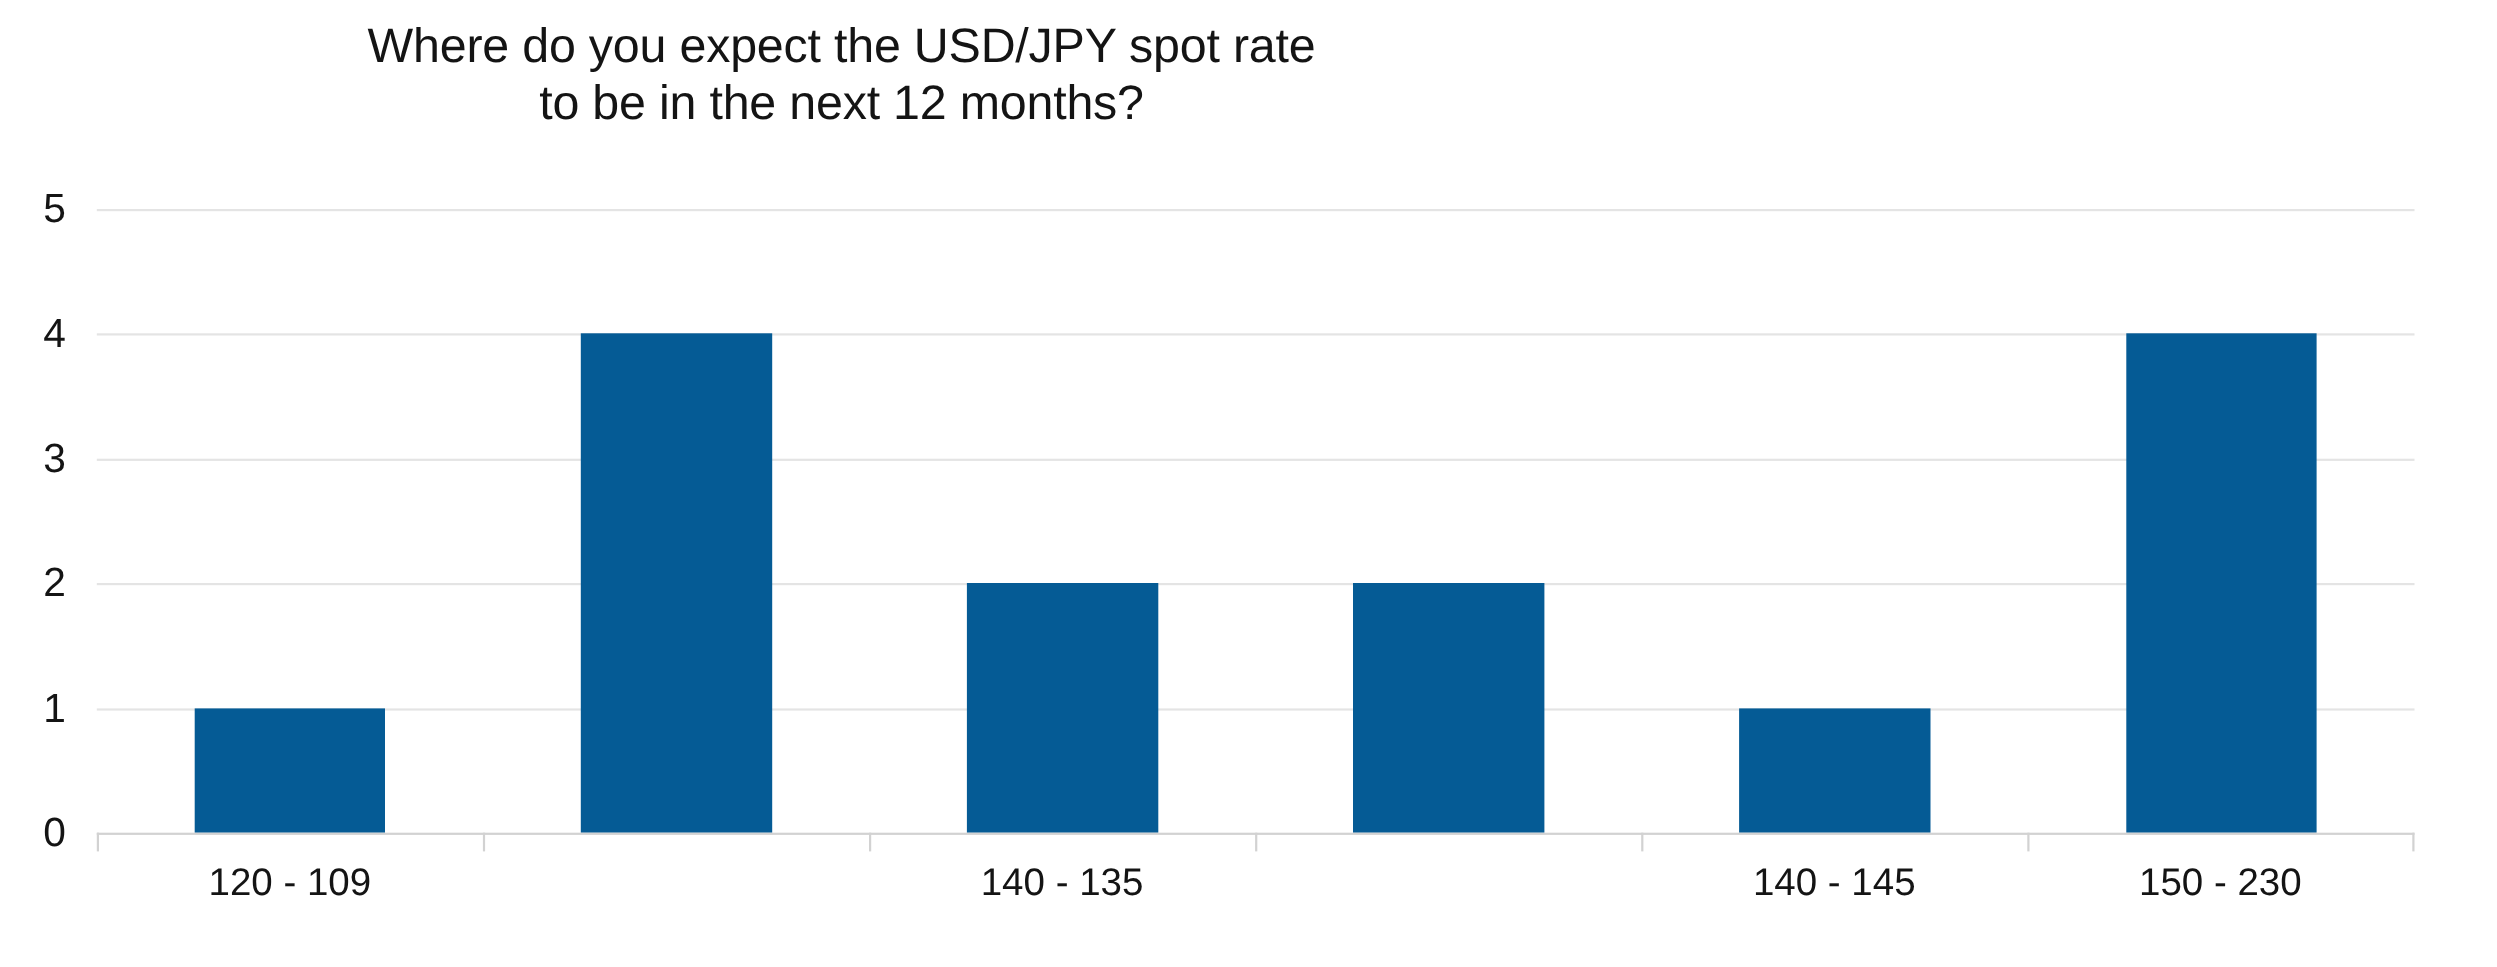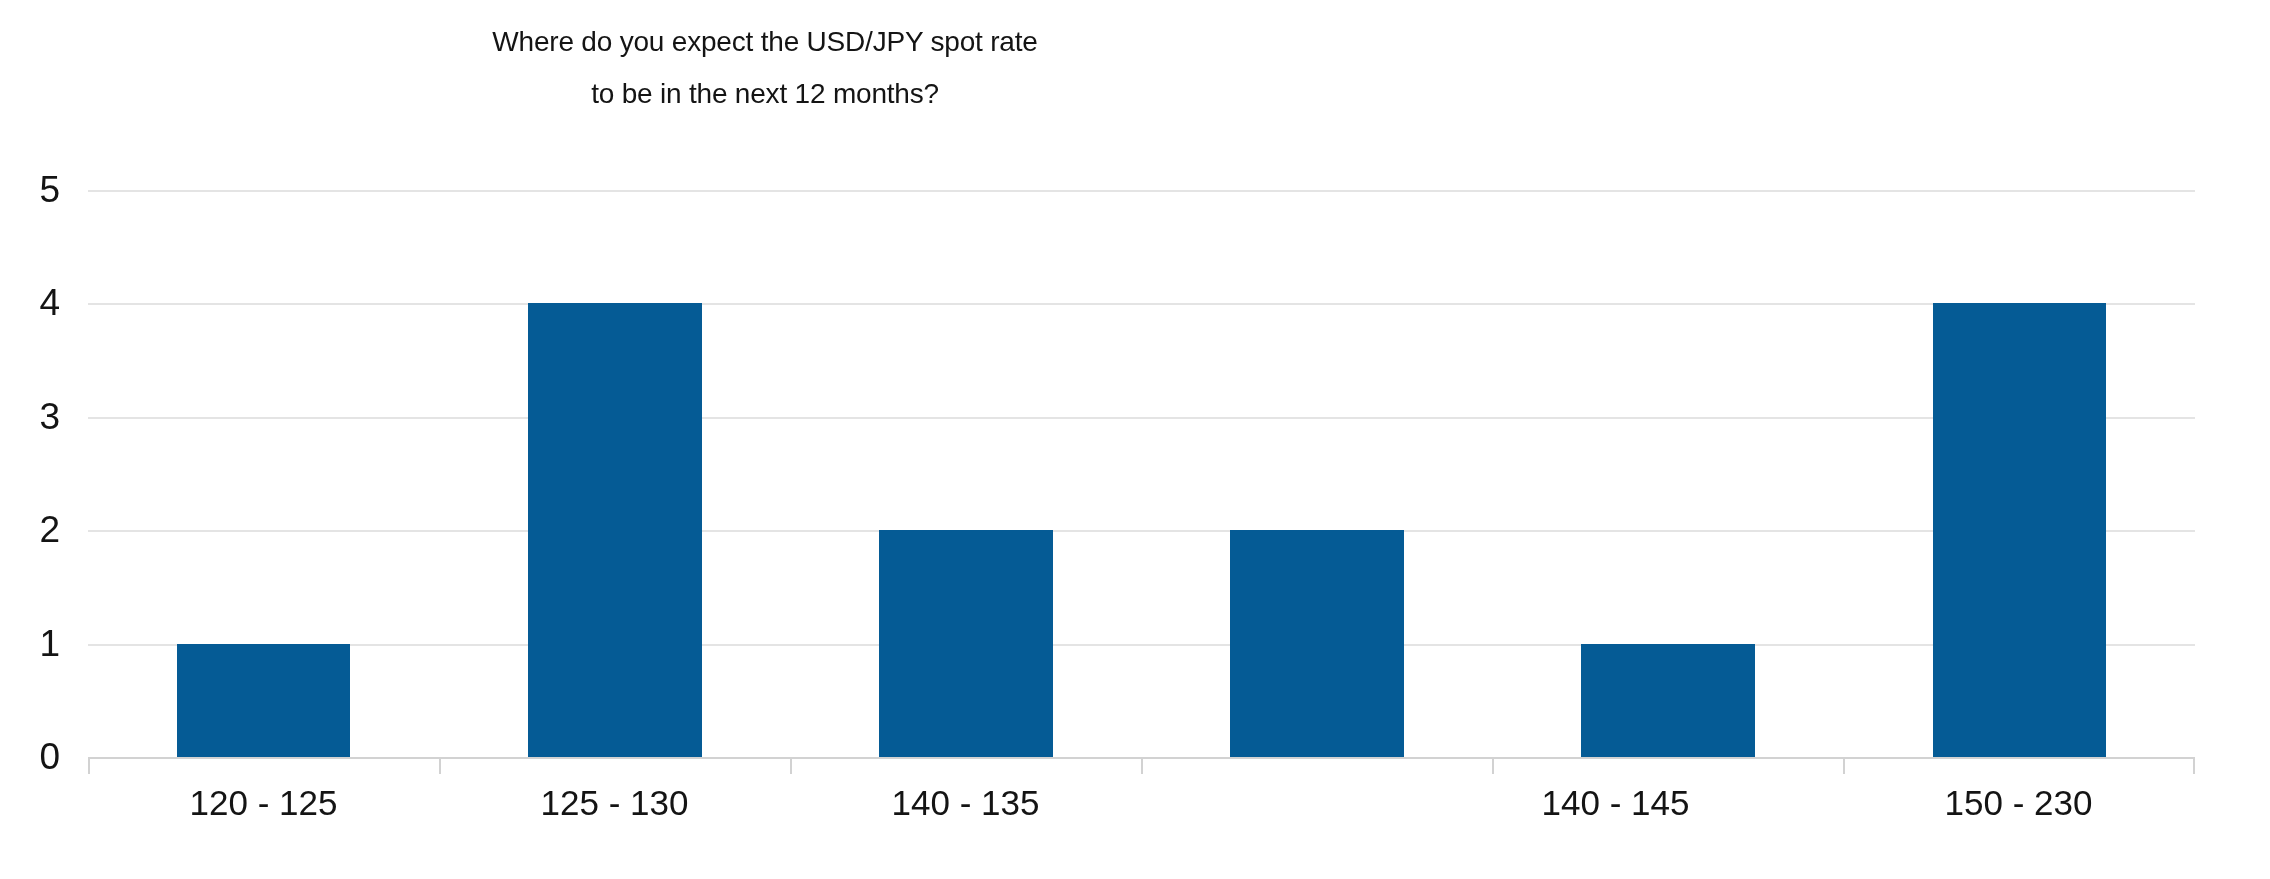--- a/index.html
+++ b/index.html
@@ -19,21 +19,21 @@
   }
 
   
   #chart-title {
     position: absolute;
     left: 0;
     top: 16px;
     width: 1530px;
     text-align: center;
     color: #141414;
-    font-size: 28px;
+    font-size: 44px;
     line-height: 52px;
     font-weight: 400;
     letter-spacing: -0.2px;
     white-space: pre-line;
   }
 
   
   #plot {
     position: absolute;
     left: 88px;
@@ -130,19 +130,18 @@
 
   <div id="axis-line"></div>
   <div class="axis-tick" style="left:88px;"></div>
   <div class="axis-tick" style="left:439px;"></div>
   <div class="axis-tick" style="left:790px;"></div>
   <div class="axis-tick" style="left:1141px;"></div>
   <div class="axis-tick" style="left:1492px;"></div>
   <div class="axis-tick" style="left:1843px;"></div>
   <div class="axis-tick" style="left:2193px;"></div>
 
-  <div class="xlabel" style="left:88px;  width:351px;">120 - 125</div>
-  <div class="xlabel" style="left:439px; width:351px;">125 - 130</div>
+  <div class="xlabel" style="left:88px;  width:351px;">120 - 109</div>
   <div class="xlabel" style="left:790px; width:351px;">140 - 135</div>
-  <div class="xlabel" style="left:1440px;width:351px;">140 - 145</div>
+  <div class="xlabel" style="left:1492px;width:351px;">140 - 145</div>
   <div class="xlabel" style="left:1843px;width:351px;">150 - 230</div>
 
 </div>
 
 </body></html>

